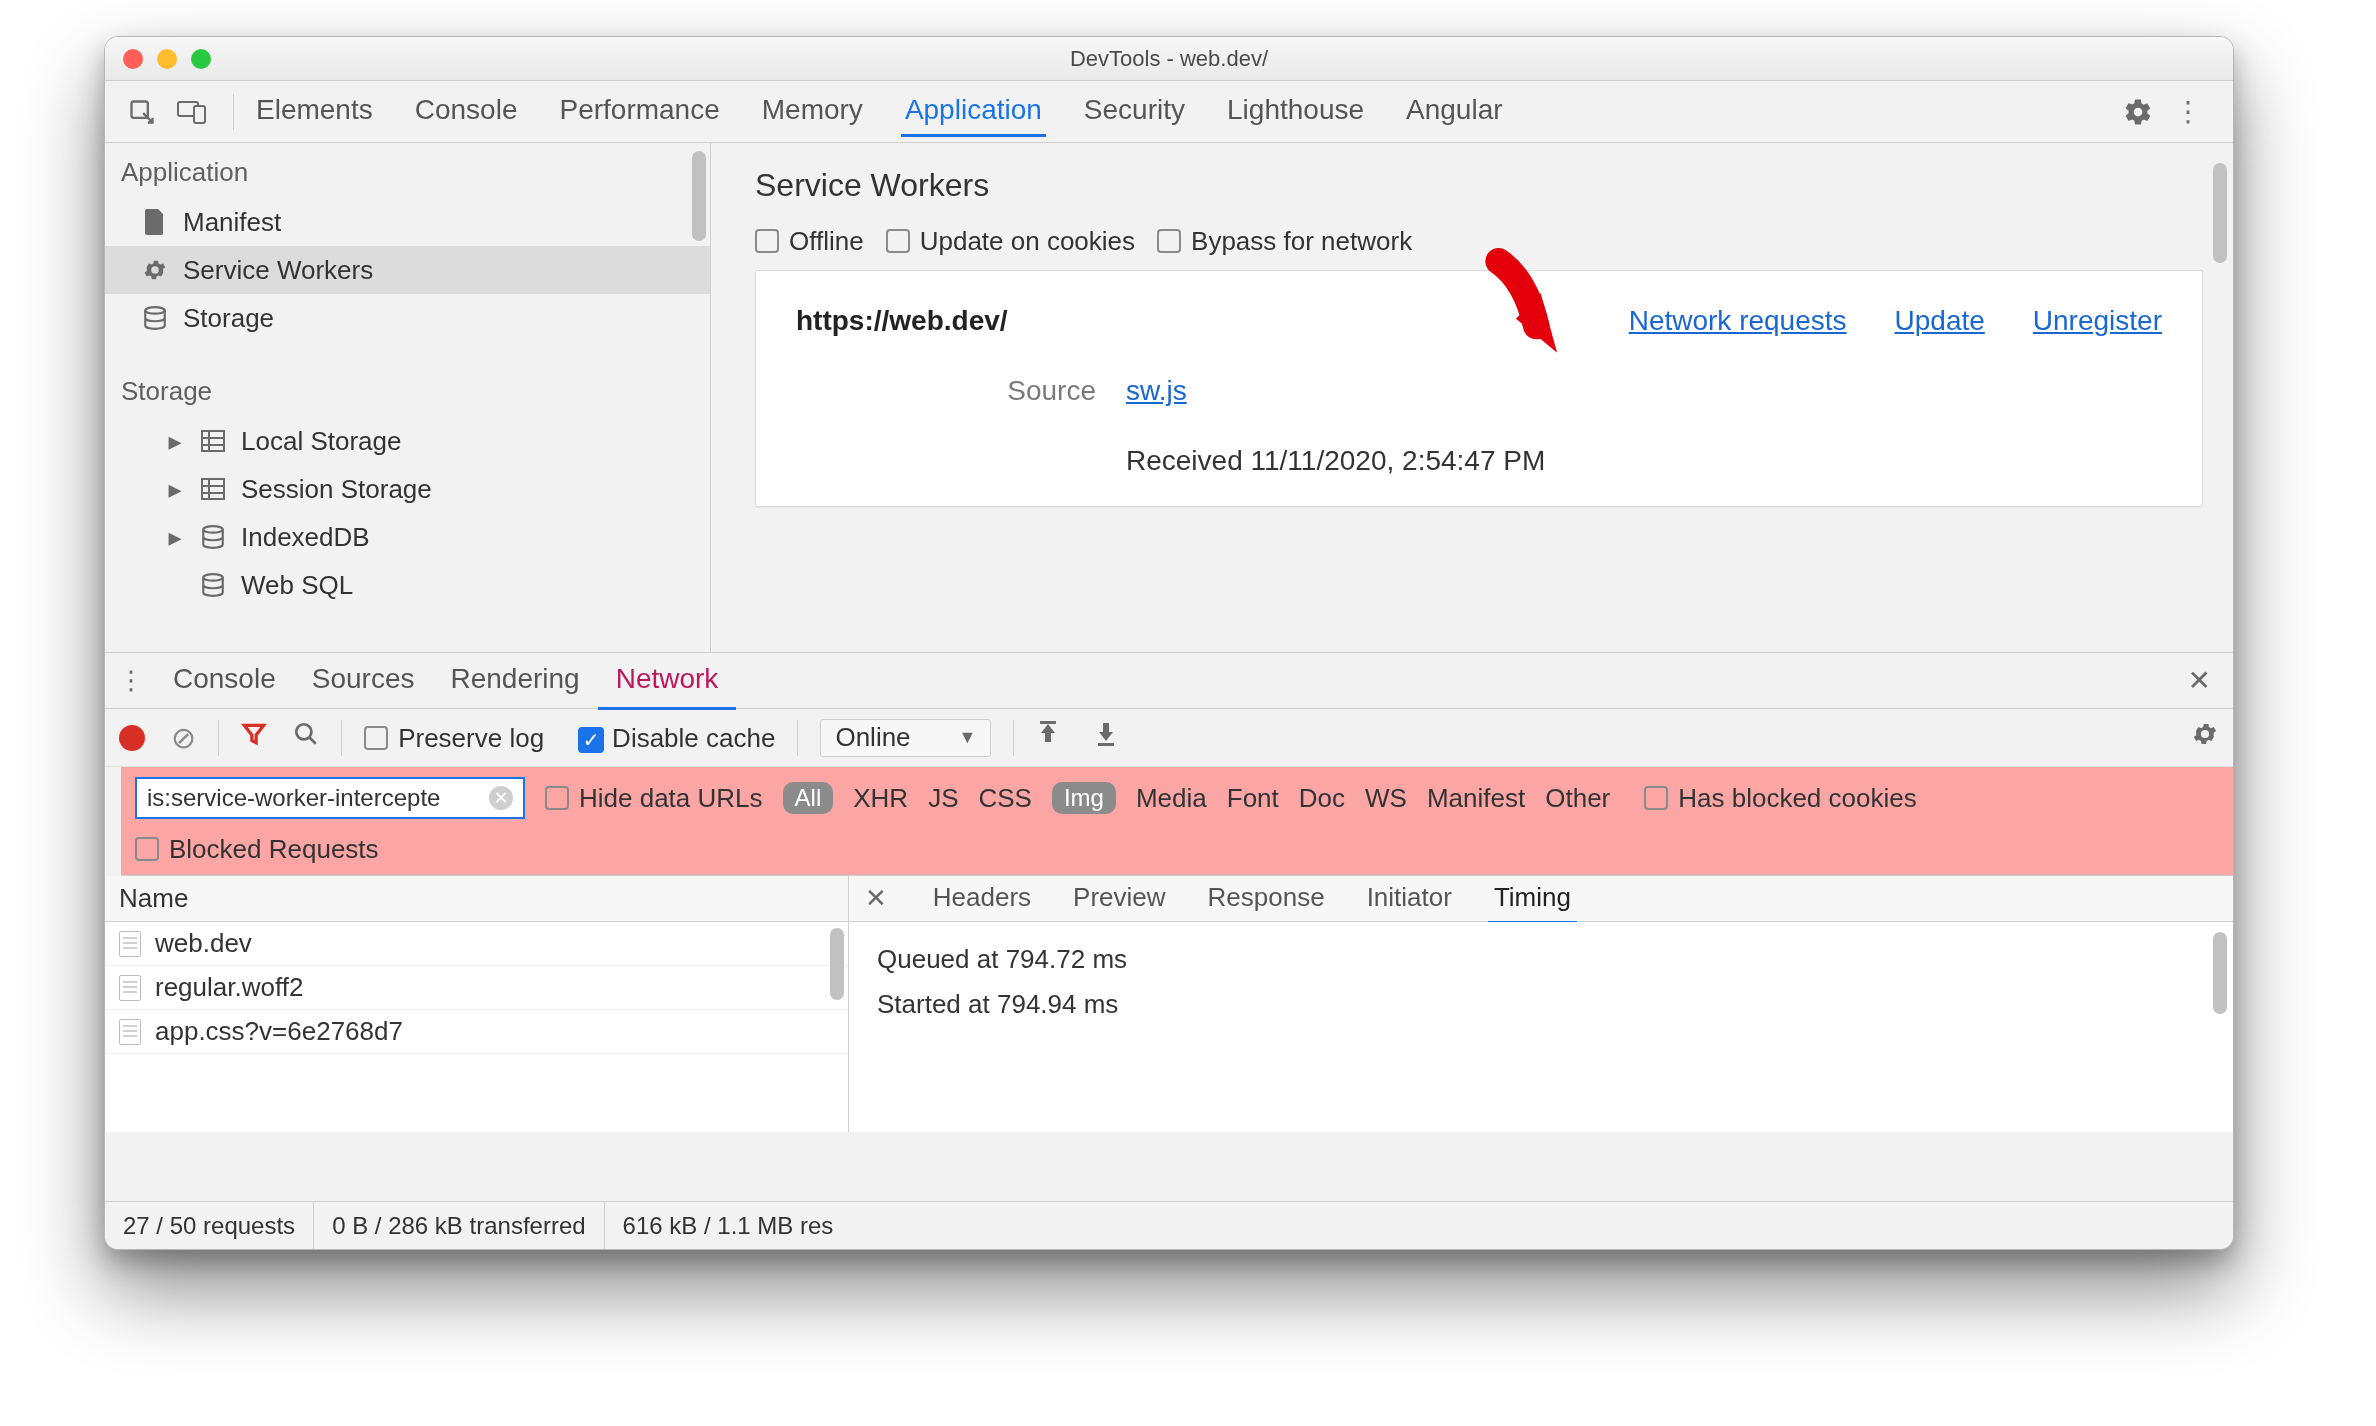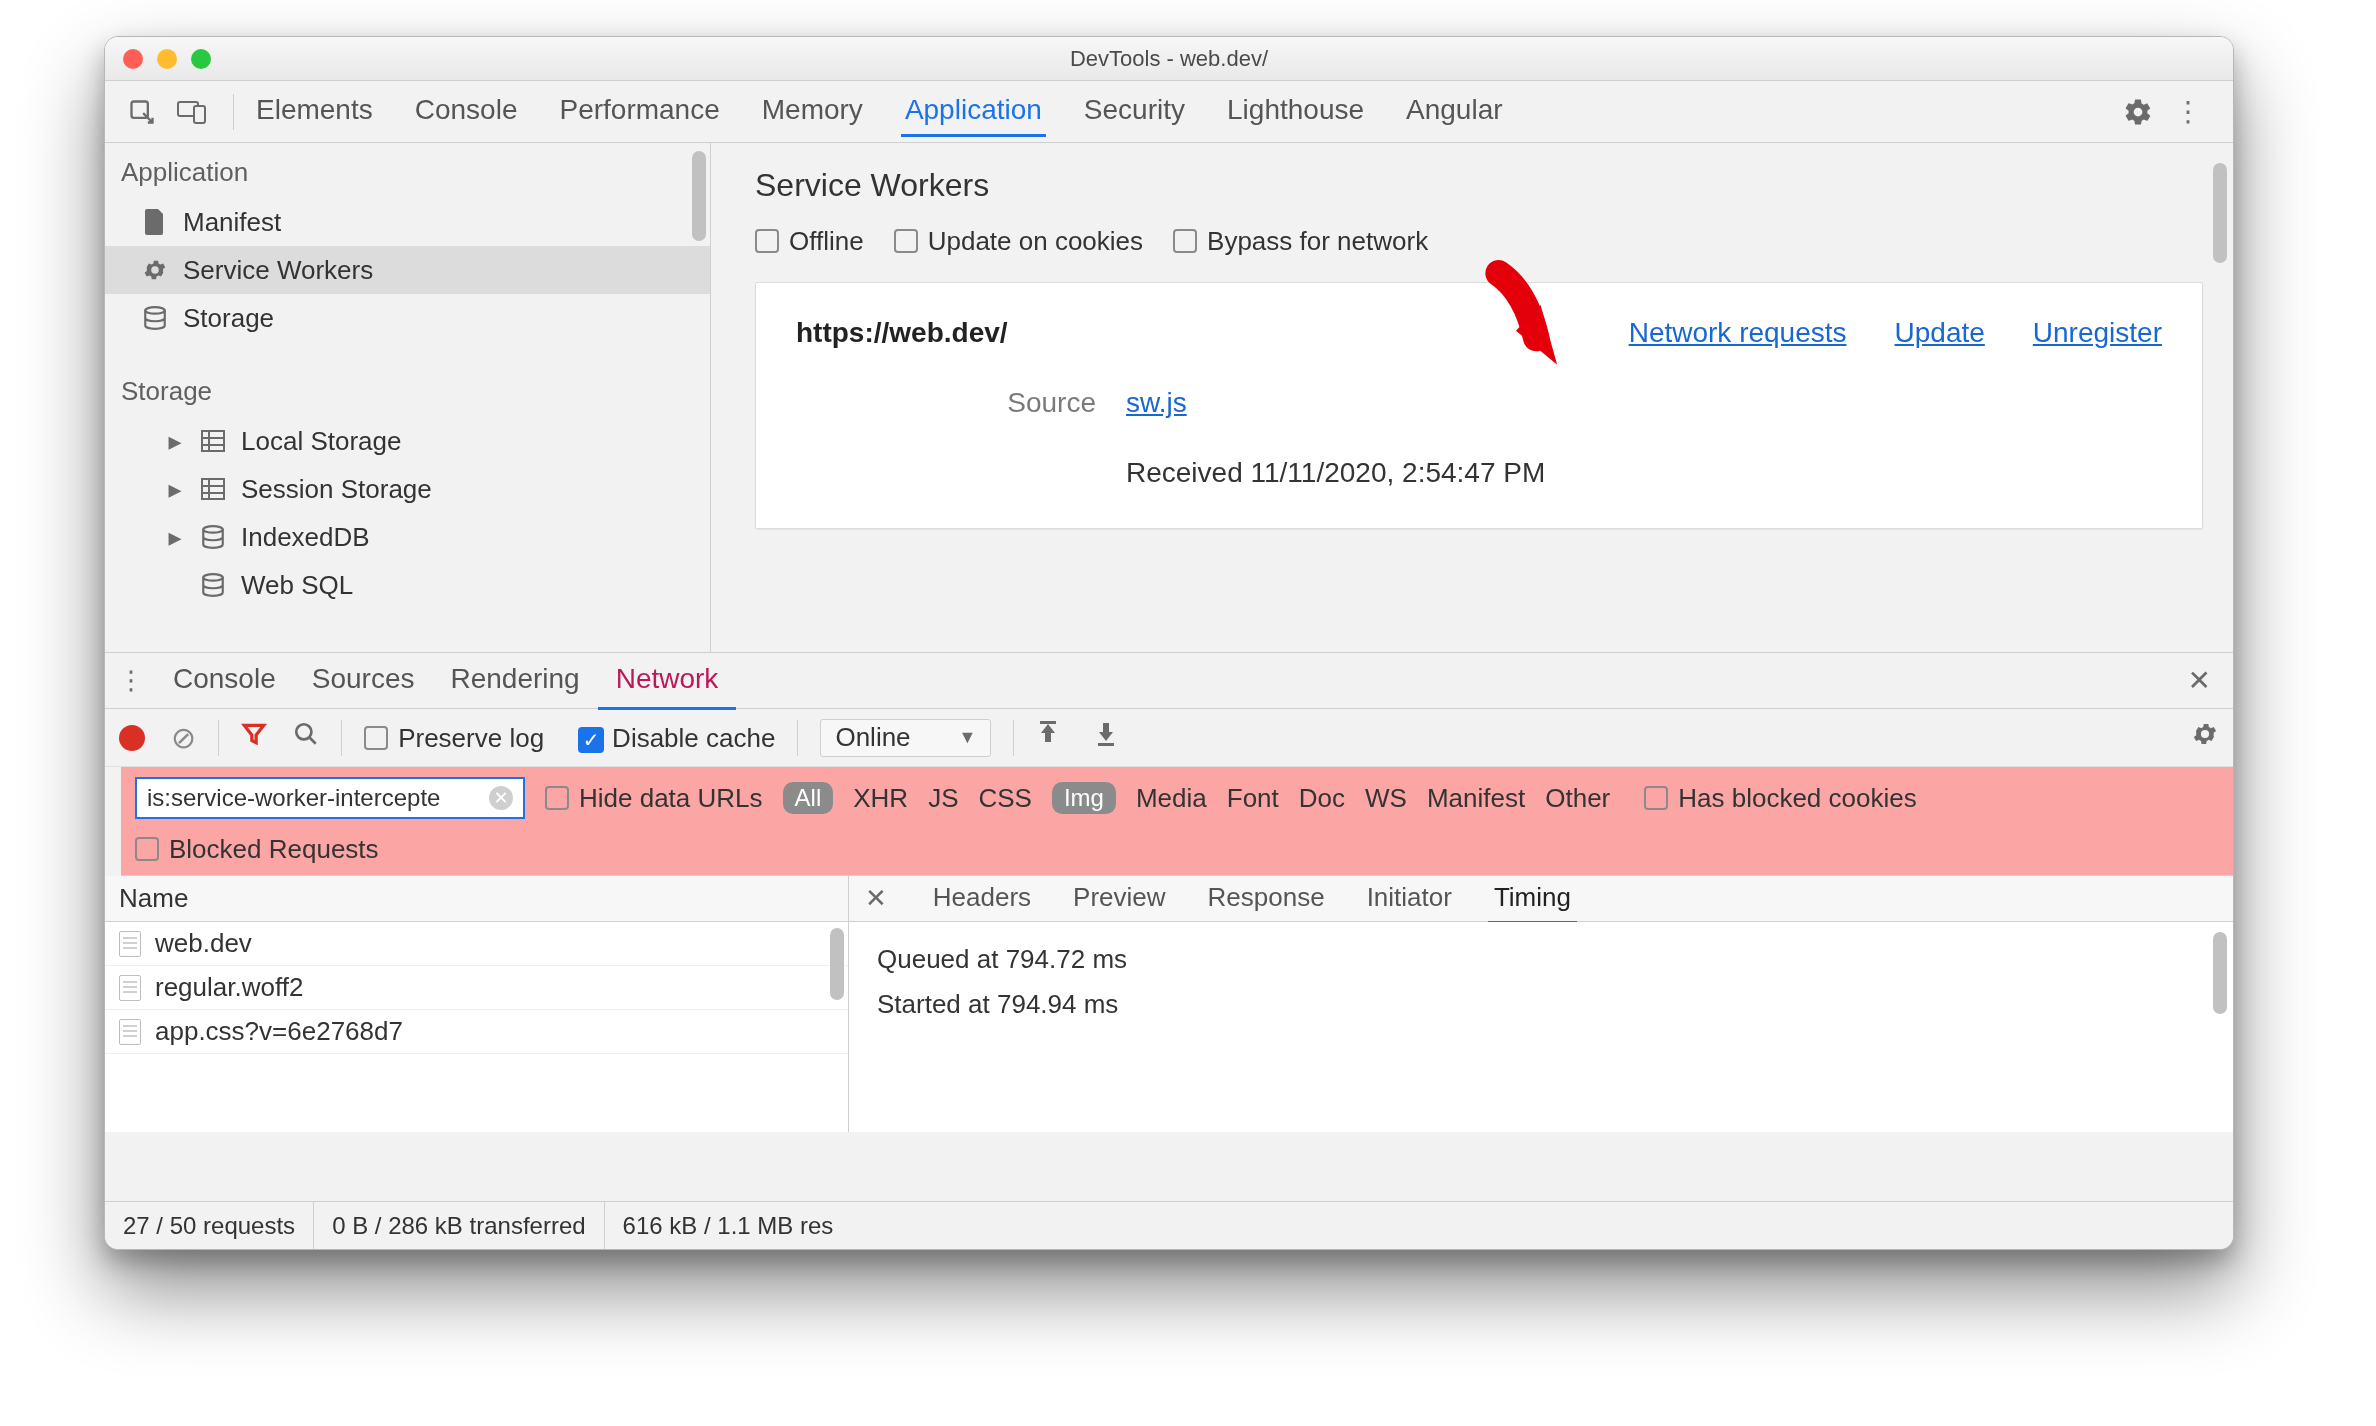--- a/index.html
+++ b/index.html
@@ -53,26 +53,26 @@
   .tree-item .disc { display:inline-flex; width:20px; justify-content:center; color:#6b6b6b; }
   .tree-item.sub { padding-left:36px; }
   .tree-item.lvl2 { padding-left:60px; }
   .ico { width:28px; height:28px; display:inline-flex; align-items:center; justify-content:center; color:#5f5f5f; }
   .sbar-scroll { position:absolute; right:4px; top:8px; width:14px; height:90px; background:#c1c1c1; border-radius:8px; }
 
   .content { flex:1; background:#f2f2f2; position:relative; padding:16px 30px 0 44px; overflow:hidden; }
   .card-scroll { position:absolute; right:6px; top:20px; width:14px; height:100px; background:#c1c1c1; border-radius:8px; }
 
   .sw-head { font-size:32px; color:#333; margin:8px 0 22px; }
-  .cb-row { display:flex; gap:30px; align-items:center; font-size:26px; color:#333; }
+  .cb-row { display:flex; gap:22px; align-items:center; font-size:26px; color:#333; }
   .cbx { width:24px; height:24px; border:2px solid #8a8a8a; border-radius:4px; display:inline-block; margin-right:10px; vertical-align:-3px; cursor:pointer;}
 
   .sw-card {
-    margin-top:25px; background:#fff; border:1px solid #dcdcdc; border-radius:2px;
-    padding: 34px 40px 39px 40px;
+    margin-top:13px; background:#fff; border:1px solid #dcdcdc; border-radius:2px;
+    padding: 34px 40px 29px 40px;
     box-shadow:0 1px 2px rgba(0,0,0,0.06);
     position:relative;
   }
   .sw-top { display:flex; align-items:center; gap:36px; }
   .sw-title { font-size:28px; font-weight:600; color:#222; }
   .sw-links { margin-left:auto; display:flex; gap:48px; }
   a.dlink { color:#1967d2; text-decoration:underline; font-size:28px; cursor:pointer; }
 
   .kv { display:flex; align-items:center; gap:30px; margin-top:38px; }
   .kv .k { width:300px; text-align:right; color:#7a7a7a; font-size:28px; }

